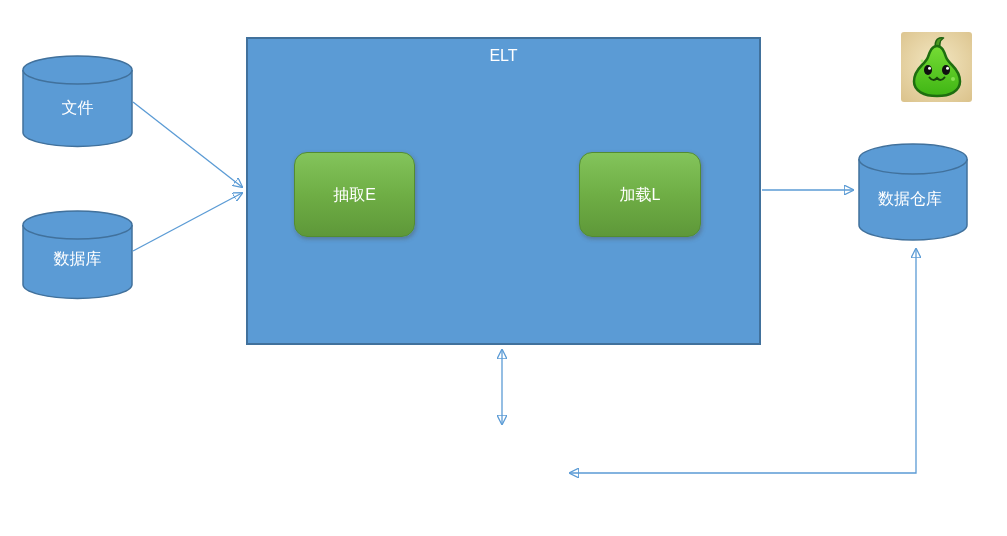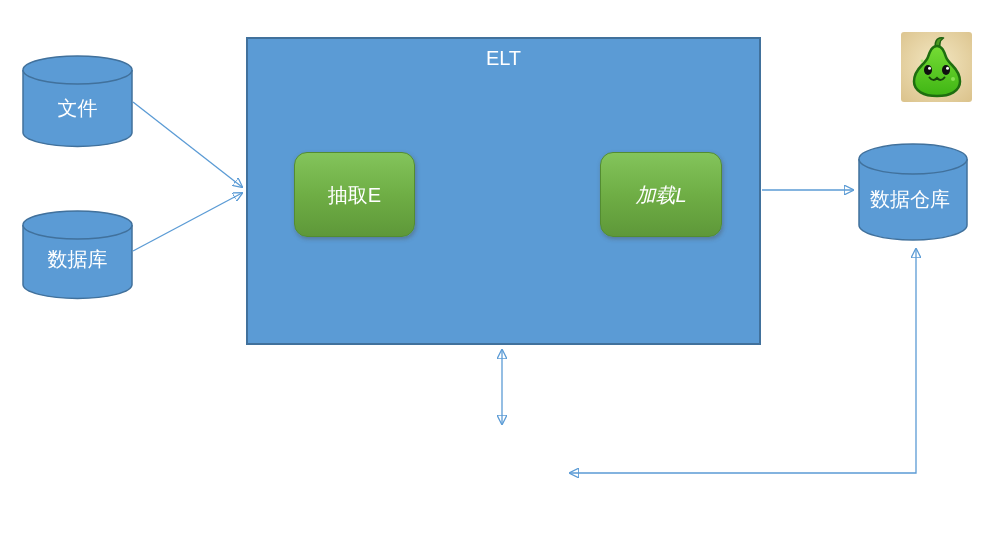--- a/index.html
+++ b/index.html
@@ -4,21 +4,21 @@
 <style>
   html,body{margin:0;padding:0;background:#fff;}
   .canvas{
     position:relative;width:1007px;height:536px;background:#ffffff;overflow:hidden;
     font-family:"Liberation Sans","DejaVu Sans",sans-serif;
   }
   .wires{position:absolute;left:0;top:0;width:1007px;height:536px;z-index:1;}
   .wires path{fill:none;stroke:#5B9BD5;stroke-width:1.3;}
   .node{position:absolute;z-index:2;}
   .cyl-label,.gbox span,.elt-title{
-    color:#ffffff;font-size:20px;line-height:1.2;white-space:nowrap;
+    color:#ffffff;font-size:16px;line-height:1.2;white-space:nowrap;
   }
   .cyl{display:block;}
   .cyl svg{position:absolute;left:0;top:0;}
   .cyl-label{
     position:absolute;left:0;right:0;top:0;bottom:0;
     display:flex;align-items:center;justify-content:center;padding-top:12px;
   }
   .elt{
     position:absolute;left:246px;top:37px;width:515px;height:308px;
     background:#5B9BD5;border:2px solid #41719C;box-sizing:border-box;z-index:2;
@@ -27,21 +27,21 @@
     position:absolute;top:7px;left:0;width:100%;text-align:center;
   }
   .gbox{
     position:absolute;border-radius:13px;
     background:linear-gradient(180deg,#83c45b 0%,#6fae45 50%,#5e9839 100%);
     border:1px solid #538c31;box-sizing:border-box;
     box-shadow:1px 2px 4px rgba(80,80,80,0.45);
     display:flex;align-items:center;justify-content:center;z-index:3;
   }
   #node-extract{left:46px;top:113px;width:121px;height:85px;}
-  #node-load{left:352px;top:113px;width:122px;height:85px;font-style:italic;}
+  #node-load{left:331px;top:113px;width:122px;height:85px;}
   #node-transform{left:440px;top:428px;width:122px;height:90px;}
   #node-file{left:22px;top:55px;width:111px;height:93px;}
   #node-database{left:22px;top:210px;width:111px;height:90px;font-family:Liberation Mono, monospace;}
   #node-warehouse{left:858px;top:143px;width:104px;height:100px;}
   .logo{position:absolute;left:901px;top:32px;width:71px;height:70px;z-index:2;}
 </style>
 </head>
 <body>
 
 <div class="canvas">

